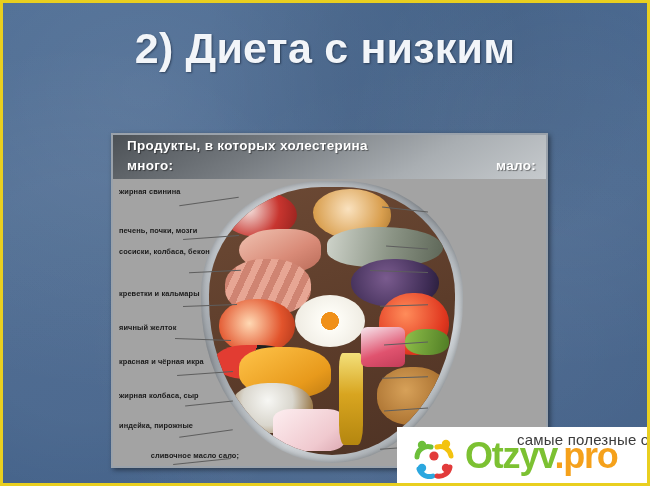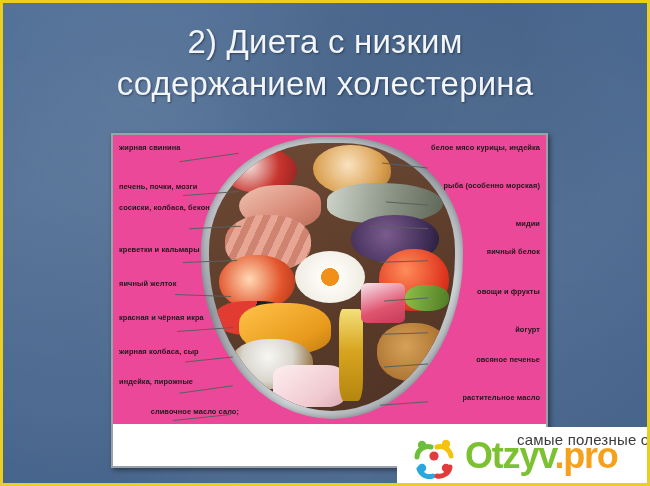--- a/index.html
+++ b/index.html
@@ -24,21 +24,21 @@
       radial-gradient(circle at 12% 62%, rgba(255,255,255,.06) 0 18%, transparent 40%),
       radial-gradient(circle at 46% 90%, rgba(255,255,255,.05) 0 14%, transparent 36%),
       radial-gradient(circle at 88% 30%, rgba(255,255,255,.05) 0 12%, transparent 34%),
       radial-gradient(circle at 66% 12%, rgba(0,0,0,.05) 0 16%, transparent 38%);
   }
 
   
   #title{
     position:absolute;left:0;right:0;top:18px;
     text-align:center;color:#f2f5f9;
-    font-size:33px;line-height:1.28;font-weight:400;
+    font-size:43px;line-height:1.28;font-weight:700;
     letter-spacing:.2px;
     text-shadow:1px 1px 2px rgba(16,28,45,.55);
     z-index:5;
   }
   #title .tline{display:block;}
 
   
   #poster{
     position:absolute;left:108px;top:130px;width:437px;height:335px;
     box-sizing:border-box;
@@ -59,21 +59,21 @@
     text-shadow:1px 1px 1px rgba(0,0,0,.45);
   }
   .poster-head .hl-left{
     position:absolute;left:14px;top:23px;font-size:13.5px;letter-spacing:.3px;
     text-shadow:1px 1px 1px rgba(0,0,0,.45);
   }
   .poster-head .hl-right{
     position:absolute;right:10px;top:23px;font-size:13.5px;letter-spacing:.3px;
     text-shadow:1px 1px 1px rgba(0,0,0,.45);
   }
-  .poster-body{position:relative;height:289px;background:#ec4899;}
+  .poster-body{position:relative;height:289px;background:#a3a3a3;}
 
   
   .labels{position:absolute;top:0;bottom:0;width:120px;}
   .labels.left{left:6px;text-align:left;}
   .labels.right{right:6px;text-align:right;}
   .lbl{
     position:absolute;font-size:7.4px;line-height:1.35;color:#1a1a1a;
     font-weight:bold;letter-spacing:.1px;width:120px;
   }
   .labels.left .lbl{left:0;}
@@ -115,25 +115,29 @@
   #logo .w-orange{color:#f5a11b;}
   #logo .mark{position:absolute;left:10px;top:8px;width:54px;height:44px;}
 </style>
 </head>
 <body>
 
 <div id="slide">
 
   <div id="title">
     <span class="tline">2) Диета с низким</span>
-    <span class="tline">содержанием холестерина</span>
   </div>
 
   <div id="poster">
 
+    <div class="poster-head">
+      <div class="hl1">Продукты, в которых холестерина</div>
+      <div class="hl-left">много:</div>
+      <div class="hl-right">мало:</div>
+    </div>
 
     <div class="poster-body">
 
       <div id="plate">
         <div class="plate-rim"></div>
         <div class="plate-inner">
 
           <div class="food" style="left:14px;top:4px;width:74px;height:46px;background:radial-gradient(circle at 35% 40%,#f4e3df,#c8352f 55%,#8f201c);border-radius:45% 55% 50% 50%;"></div>
           <div class="food" style="left:30px;top:42px;width:82px;height:44px;background:linear-gradient(150deg,#f0c3b2,#d98b78 60%,#b86a57);border-radius:50% 40% 45% 55%;"></div>
           <div class="food" style="left:16px;top:72px;width:86px;height:56px;background:repeating-linear-gradient(115deg,#e7a694 0 7px,#cf8472 7px 14px);border-radius:45%;"></div>
@@ -171,30 +175,20 @@
       <div class="leader" style="left:66px;top:22px;width:60px;transform:rotate(-8deg);"></div>
       <div class="leader" style="left:70px;top:58px;width:56px;transform:rotate(-4deg);"></div>
       <div class="leader" style="left:76px;top:92px;width:52px;transform:rotate(-3deg);"></div>
       <div class="leader" style="left:70px;top:126px;width:54px;transform:rotate(-2deg);"></div>
       <div class="leader" style="left:62px;top:160px;width:56px;transform:rotate(2deg);"></div>
       <div class="leader" style="left:64px;top:194px;width:56px;transform:rotate(-4deg);"></div>
       <div class="leader" style="left:72px;top:224px;width:48px;transform:rotate(-6deg);"></div>
       <div class="leader" style="left:66px;top:254px;width:54px;transform:rotate(-8deg);"></div>
       <div class="leader" style="left:60px;top:282px;width:58px;transform:rotate(-6deg);"></div>
 
-      <div class="labels right">
-        <div class="lbl" style="top:8px;">белое мясо курицы, индейка</div>
-        <div class="lbl" style="top:46px;">рыба (особенно морская)</div>
-        <div class="lbl" style="top:84px;">мидии</div>
-        <div class="lbl" style="top:112px;">яичный белок</div>
-        <div class="lbl" style="top:152px;">овощи и фрукты</div>
-        <div class="lbl" style="top:190px;">йогурт</div>
-        <div class="lbl" style="top:220px;">овсяное печенье</div>
-        <div class="lbl" style="top:258px;">растительное масло</div>
-      </div>
 
       <div class="leader" style="right:118px;top:30px;width:46px;transform:rotate(6deg);"></div>
       <div class="leader" style="right:118px;top:68px;width:42px;transform:rotate(4deg);"></div>
       <div class="leader" style="right:118px;top:92px;width:58px;transform:rotate(2deg);"></div>
       <div class="leader" style="right:118px;top:126px;width:48px;transform:rotate(-2deg);"></div>
       <div class="leader" style="right:118px;top:164px;width:44px;transform:rotate(-4deg);"></div>
       <div class="leader" style="right:118px;top:198px;width:46px;transform:rotate(-2deg);"></div>
       <div class="leader" style="right:118px;top:230px;width:44px;transform:rotate(-4deg);"></div>
       <div class="leader" style="right:118px;top:268px;width:48px;transform:rotate(-4deg);"></div>
 

